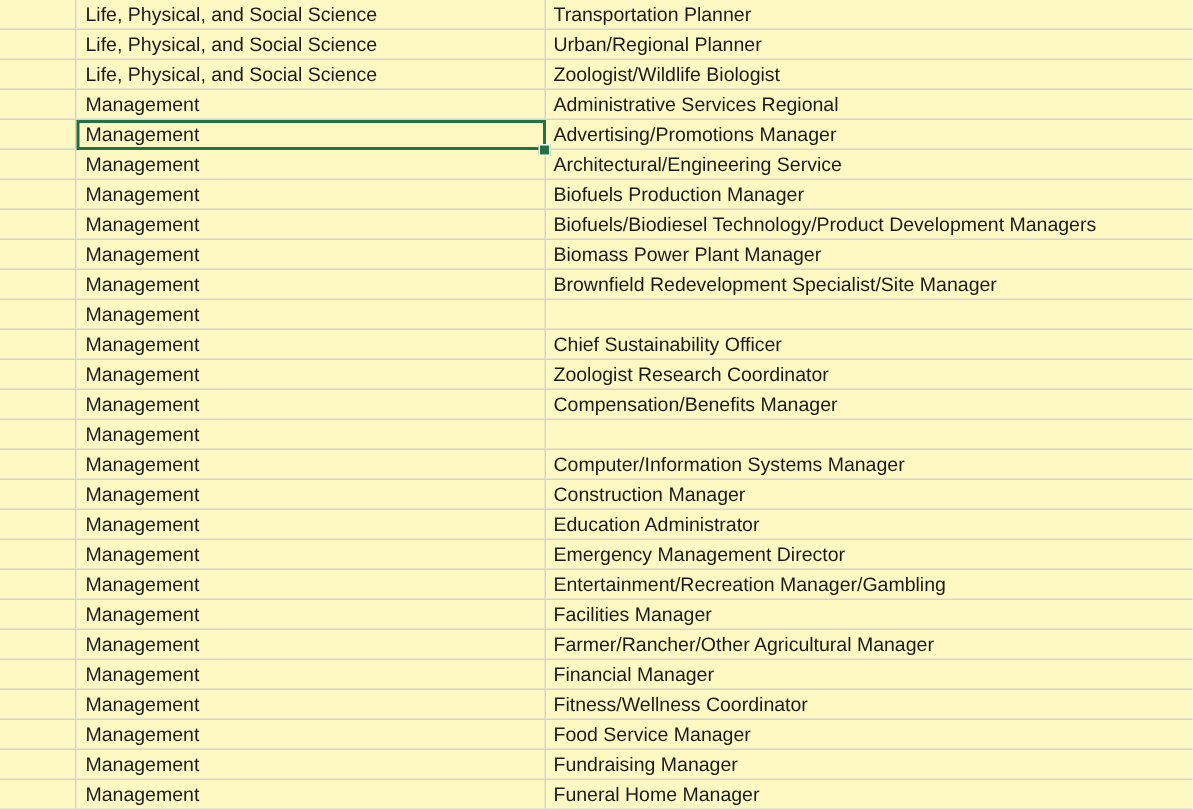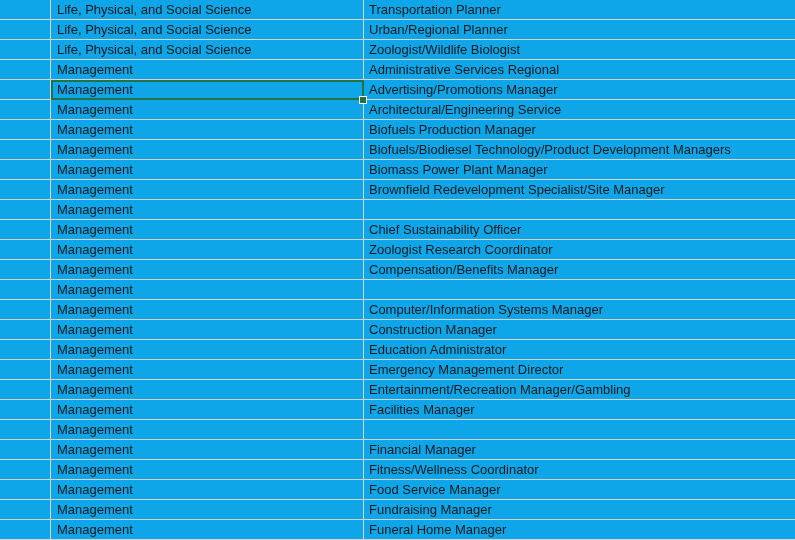--- a/index.html
+++ b/index.html
@@ -12,21 +12,21 @@
     font-family: "Liberation Sans", sans-serif;
     width: 795px;
     height: 540px;
     overflow: hidden;
   }
 
   #grid {
     position: relative;
     width: 795px;
     height: 540px;
-    background: #0ea5e9;
+    background: #fef9c3;
   }
 
   
   .row {
     position: relative;
     height: 20px;
     box-sizing: border-box;
     border-bottom: 1px solid #d4d4d4;
     white-space: nowrap;
   }
@@ -193,20 +193,21 @@
         <div class="cell cell-b">Entertainment/Recreation Manager/Gambling</div>
       </div>
       <div class="row">
         <div class="cell cell-gutter"></div>
         <div class="cell cell-a">Management</div>
         <div class="cell cell-b">Facilities Manager</div>
       </div>
       <div class="row">
         <div class="cell cell-gutter"></div>
         <div class="cell cell-a">Management</div>
+        <div class="cell cell-b">Farmer/Rancher/Other Agricultural Manager</div>
       </div>
       <div class="row">
         <div class="cell cell-gutter"></div>
         <div class="cell cell-a">Management</div>
         <div class="cell cell-b">Financial Manager</div>
       </div>
       <div class="row">
         <div class="cell cell-gutter"></div>
         <div class="cell cell-a">Management</div>
         <div class="cell cell-b">Fitness/Wellness Coordinator</div>

